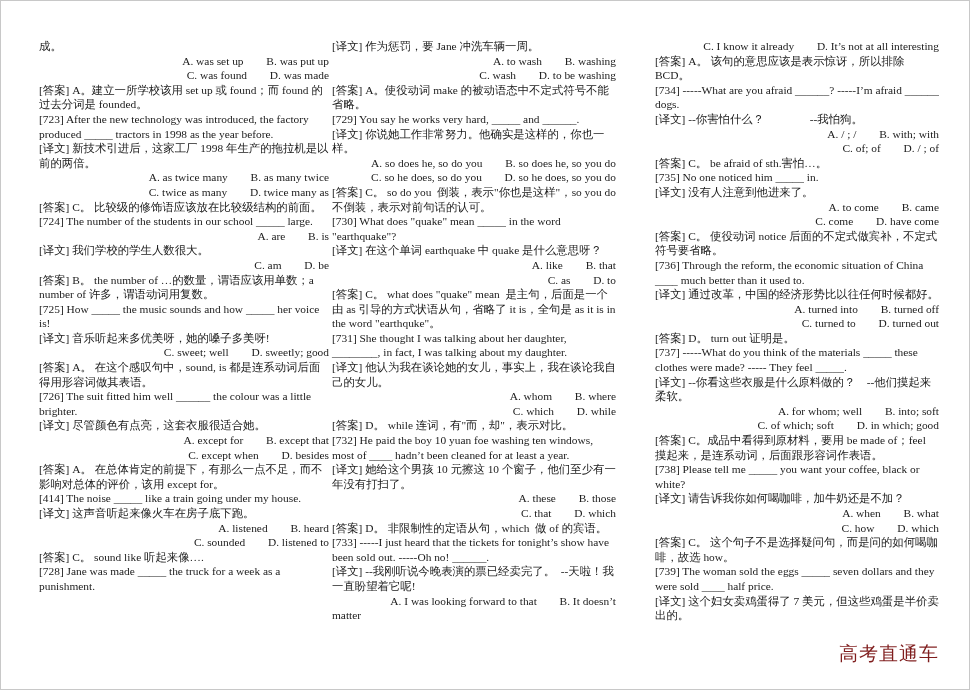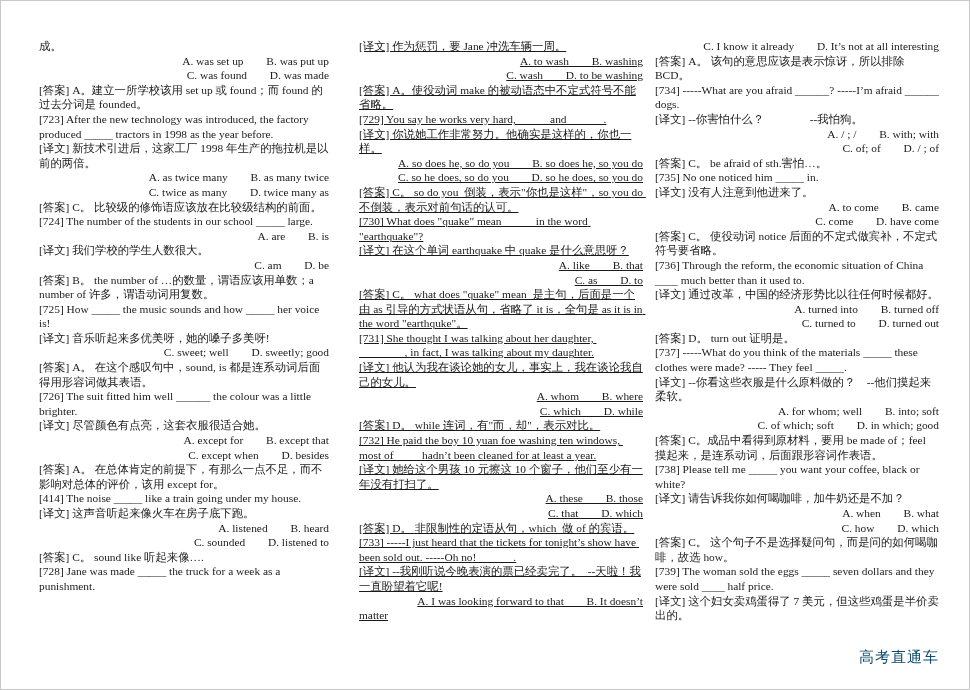--- a/index.html
+++ b/index.html
@@ -11,28 +11,28 @@
   }
   .page {
     position: absolute; left: 0; top: 0; width: 968px; height: 688px;
     border: 1px solid #c8c8c8; background: #fff;
   }
   .col {
     position: absolute; top: 38px;
     font-size: 11.4px; line-height: 14.6px;
   }
   .col1 { left: 38px; width: 290px; }
-  .col2 { left: 358px; width: 284px; text-decoration: underline; }
+  .col2 { left: 331px; width: 284px; }
   .col3 { left: 654px; width: 284px; }
   .line { white-space: pre-wrap; margin: 0; }
   .opt { padding-left: 18px; white-space: pre; text-align: right; }
   .watermark {
     position: absolute; right: 30px; bottom: 22px;
-    font-family: "DejaVu Sans", sans-serif; font-size: 15px;
-    color: #0c4a6e; letter-spacing: 1px;
+    font-family: "DejaVu Sans", sans-serif; font-size: 19px;
+    color: #7f1d1d; letter-spacing: 1px;
   }
 </style>
 </head>
 <body>
 
 <div class="page">
   <div class="col col1">
       <div class="line">成。</div>
       <div class="line opt">A. was set up        B. was put up</div>
       <div class="line opt">C. was found        D. was made</div>

